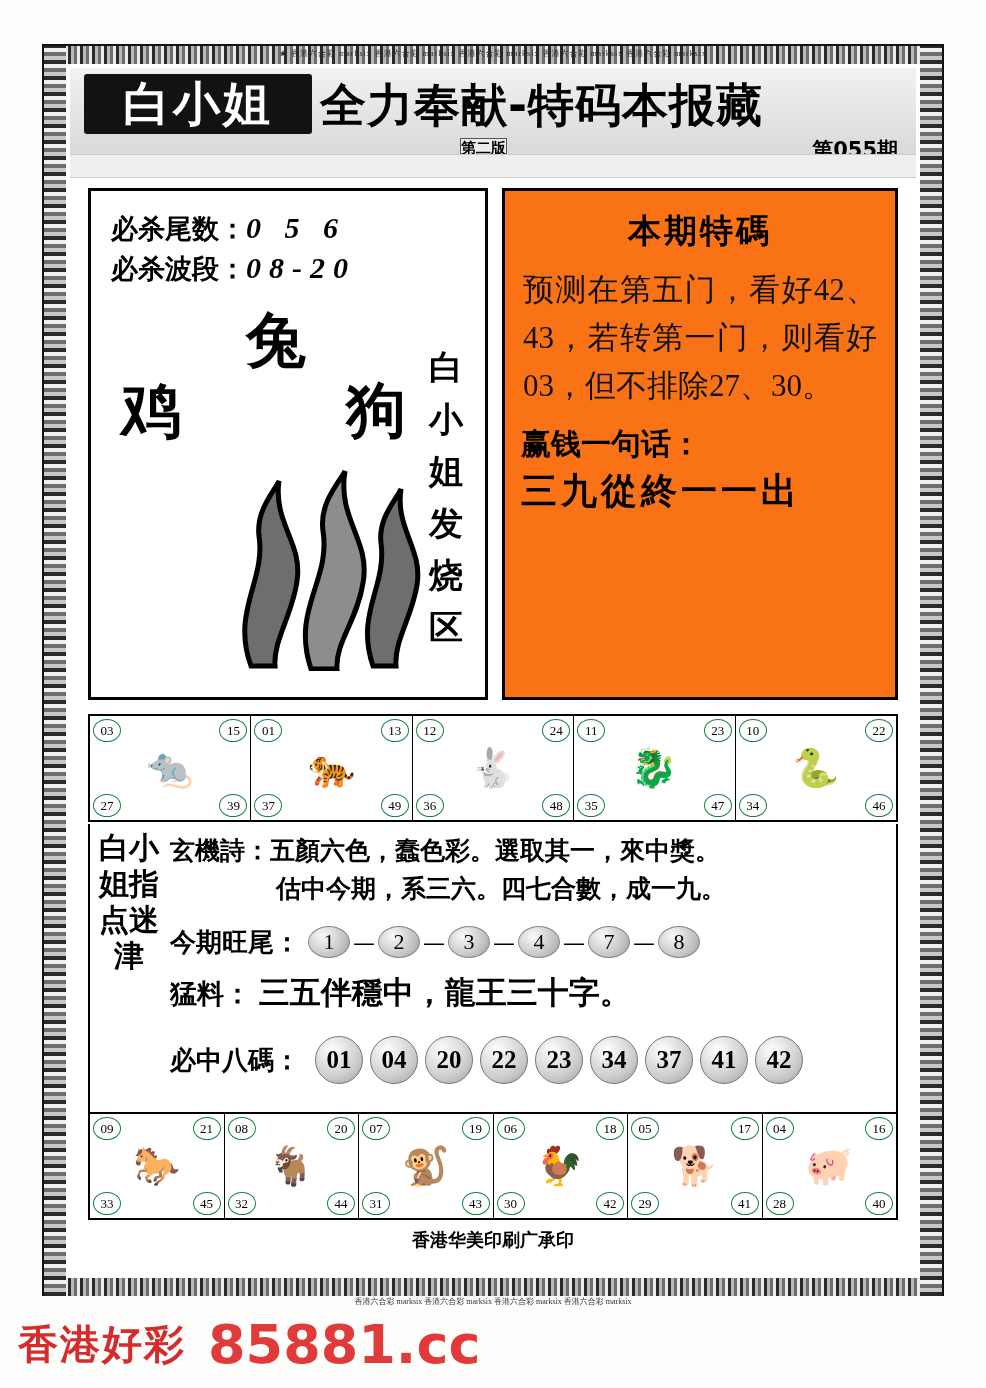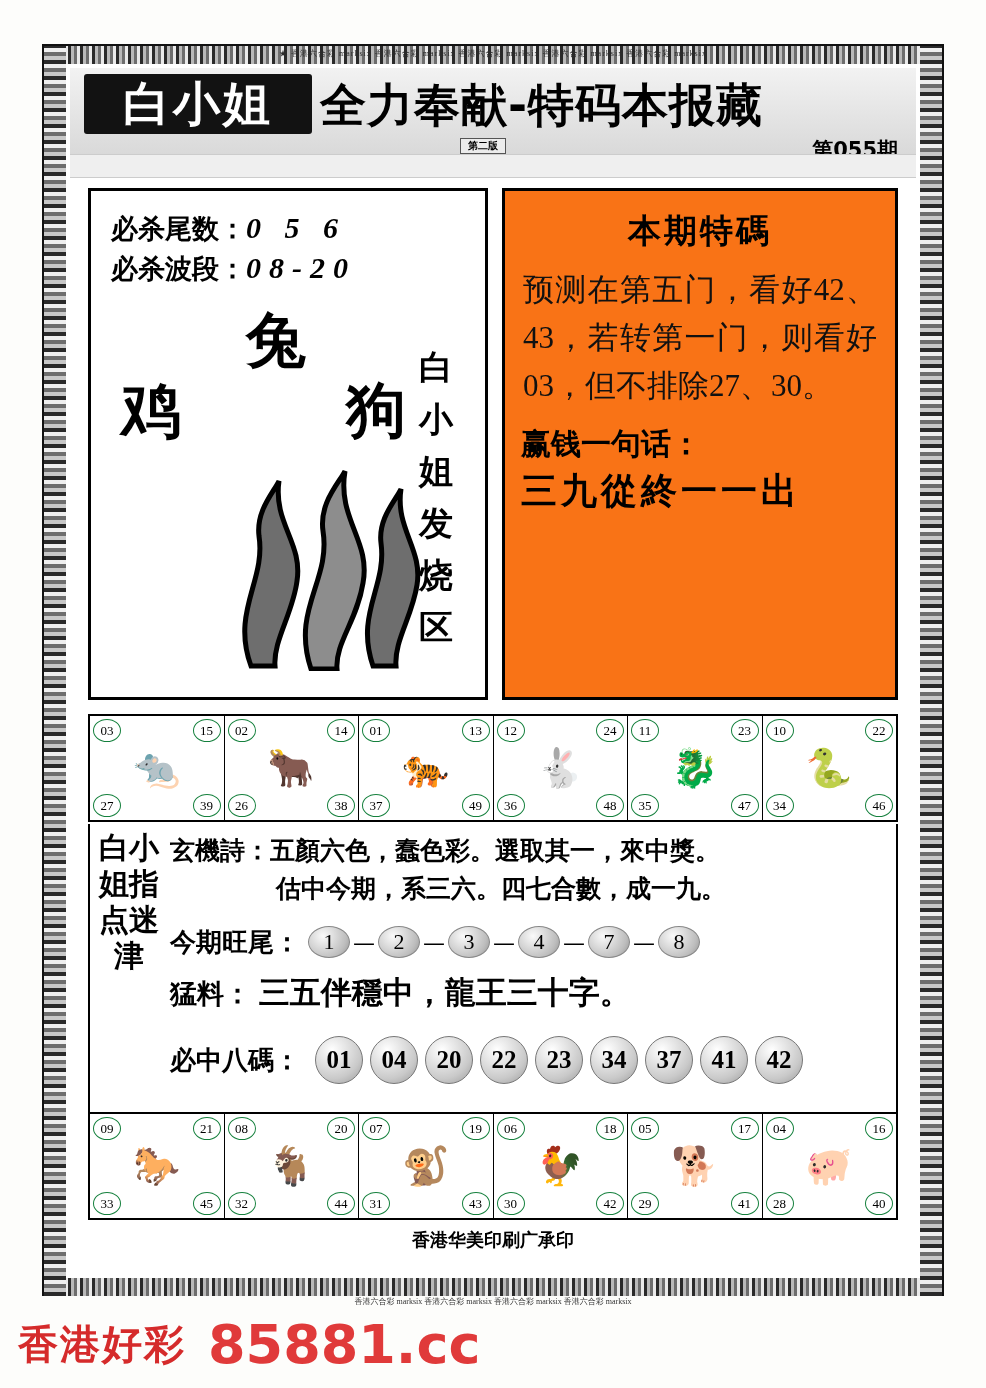--- a/index.html
+++ b/index.html
@@ -68,22 +68,22 @@
     letter-spacing:1px;line-height:58px;
     font-family:"DejaVu Sans",sans-serif;
     white-space:nowrap;
   }
   .issue{
     position:absolute;right:18px;top:68px;
     font-size:21px;font-weight:bold;color:#000;
   }
   .edition{
     position:absolute;left:390px;top:70px;
-    font-size:10px;font-weight:bold;color:#000;
-    border:1px solid #555;padding:0 7px;background:#ececec;
+    font-size:15px;font-weight:bold;color:#000;
+    border:1px solid #555;padding:0 0;background:#ececec;
   }
   .mast-strip{
     position:absolute;left:0;top:86px;width:846px;height:22px;
     background:#efefef;border-top:1px solid #ccc;border-bottom:1px solid #ccc;
   }
   
   .box-left{
     position:absolute;left:18px;top:120px;
     width:400px;height:512px;
     border:3px solid #000;background:#ffffff;box-sizing:border-box;
@@ -102,21 +102,21 @@
   .z-rabbit{left:155px;top:110px;}
   .z-chicken{left:30px;top:180px;}
   .z-dog{left:255px;top:180px;}
   .flame{
     position:absolute;left:120px;top:240px;width:230px;height:240px;
   }
   .side-vert{
     position:absolute;right:22px;top:150px;
     width:54px;
     font-size:34px;font-weight:bold;line-height:52px;color:#000;
-    text-align:center;
+    text-align:right;
     font-family:"DejaVu Sans",sans-serif;
   }
   .box-right{
     position:absolute;left:432px;top:120px;
     width:396px;height:512px;
     border:3px solid #000;background:#f97316;box-sizing:border-box;
   }
   .br-title{
     margin-top:18px;text-align:center;font-size:33px;font-weight:bold;
     font-family:"Liberation Serif",serif;letter-spacing:3px;
@@ -288,27 +288,20 @@
       <div class="br-slogan">三九從終一一出</div>
     </div>
 
     <div class="strip strip-top">
       <div class="cell">
         <span class="num n-tl">03</span>
         <span class="num n-tr">15</span>
         <span class="num n-bl">27</span>
         <span class="num n-br">39</span>
         <span class="animal-img">🐀</span>
-      </div>
-      <div class="cell">
-        <span class="num n-tl">02</span>
-        <span class="num n-tr">14</span>
-        <span class="num n-bl">26</span>
-        <span class="num n-br">38</span>
-        <span class="animal-img">🐂</span>
       </div>
       <div class="cell">
         <span class="num n-tl">01</span>
         <span class="num n-tr">13</span>
         <span class="num n-bl">37</span>
         <span class="num n-br">49</span>
         <span class="animal-img">🐅</span>
       </div>
       <div class="cell">
         <span class="num n-tl">12</span>

